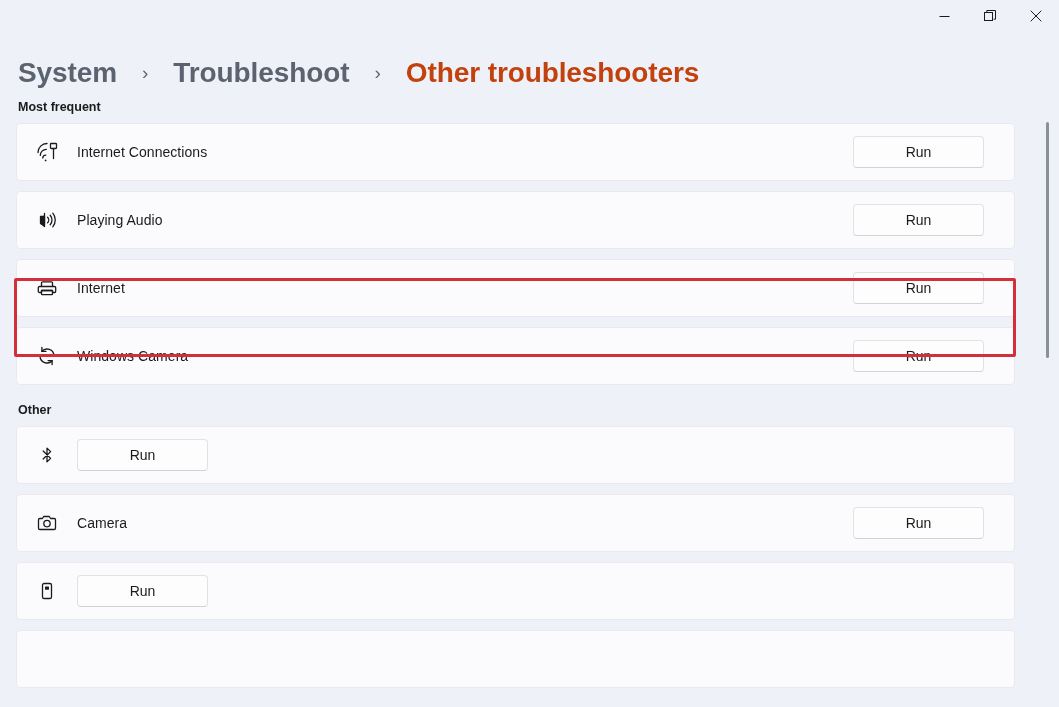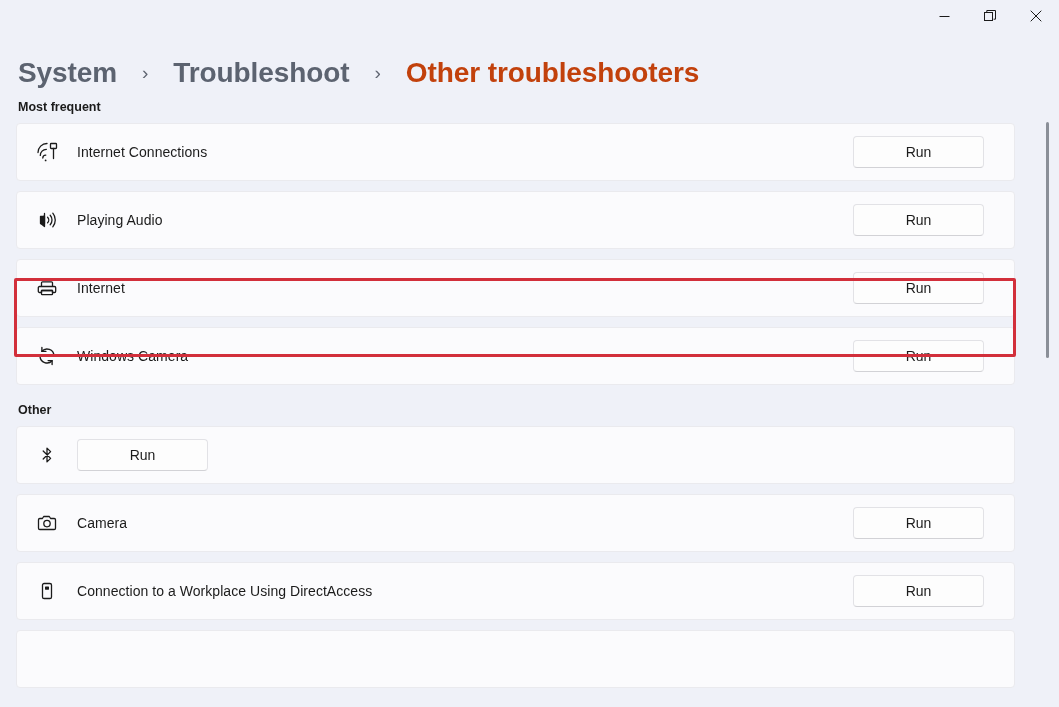--- a/index.html
+++ b/index.html
@@ -280,21 +280,20 @@
       <button class="run-btn">Run</button>
     </div>
 
     <div class="row">
       <span class="row-icon">
         <svg width="26" height="26" viewBox="0 0 26 26" fill="none" stroke="#1b1b1b" stroke-width="1.3" stroke-linejoin="round">
           <rect x="8.5" y="5.5" width="9" height="15" rx="1.6"></rect>
           <rect x="11" y="8.5" width="4" height="3.2" rx="0.4" fill="#1b1b1b" stroke="none"></rect>
         </svg>
       </span>
-      <span class="row-label">Connection to a Workplace Using DirectAccess</span>
       <button class="run-btn">Run</button>
     </div>
 
     <div class="row"></div>
   </div>
 </div>
 
 <div class="annotation-box"></div>
 
 <div class="scrollbar-track">

